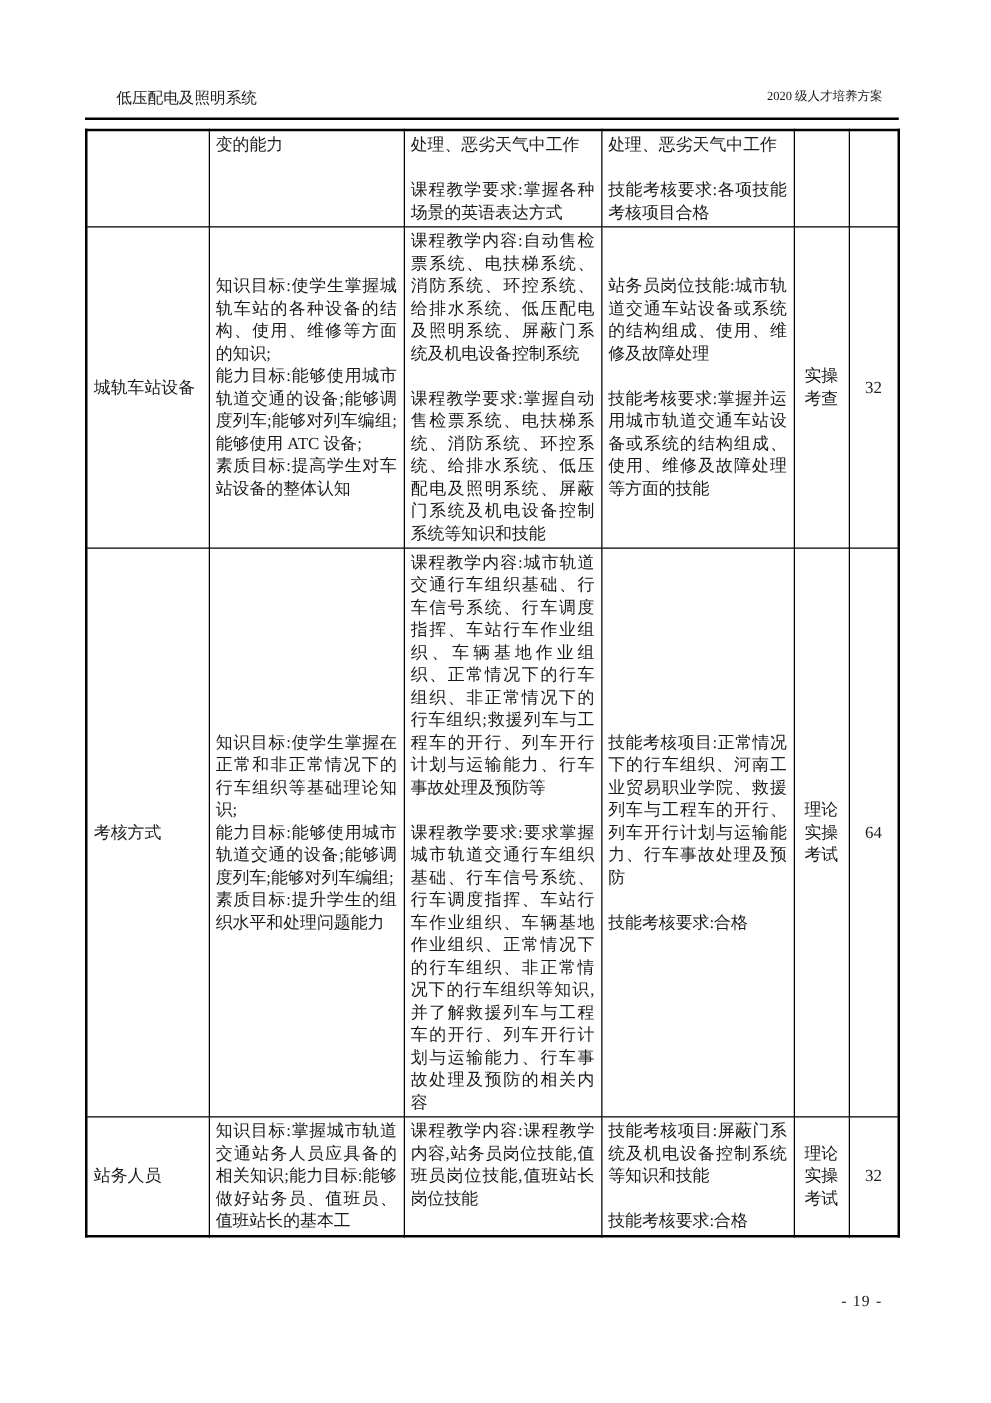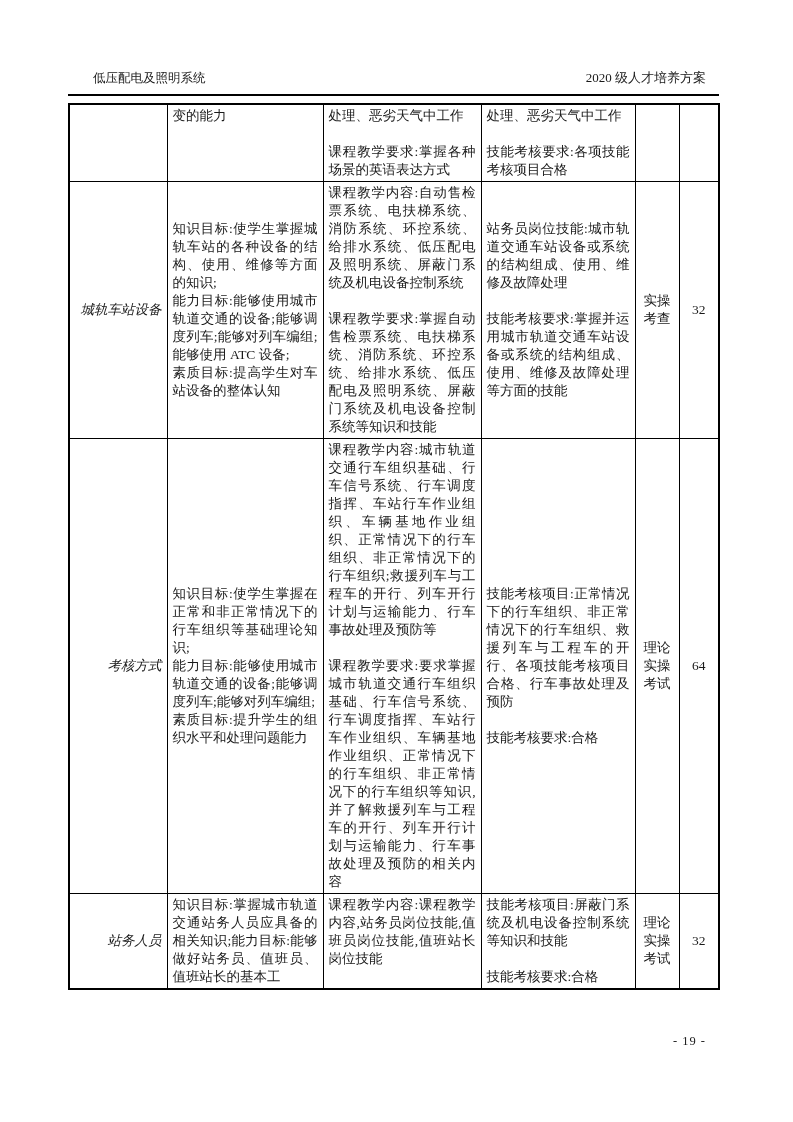--- a/index.html
+++ b/index.html
@@ -11,21 +11,21 @@
     color:#1a1a1a;
   }
   * { box-sizing:border-box; }
 
   .page-header-left {
     position:absolute; left:93px; top:70px;
     font-size:12.5px; line-height:16px;
   }
   .page-header-right {
     position:absolute; right:87px; top:70px;
-    font-size:13px; line-height:16px;
+    font-size:10px; line-height:16px;
   }
   .header-rule {
     position:absolute; left:68px; top:94px;
     width:651px; height:2px; background:#000;
   }
 
   table.curriculum {
     position:absolute; left:68px; top:103px;
     width:651px;
     border-collapse:collapse;
@@ -40,21 +40,21 @@
     overflow:hidden;
   }
   .curriculum th {
     font-weight:bold;
     font-size:14px;
     line-height:17px;
     text-align:center;
     vertical-align:middle;
     padding:2px 2px;
   }
-  td.c1 { text-align:right;font-style:italic; }
+  td.c1 { text-align:left; }
   td.c2, td.c3, td.c4 {
     text-align:justify;
     white-space:pre-line;
     margin-top:16px;
   }
   td.c5, td.c6 { text-align:center; padding:2px 3px; }
   .vt { vertical-align:top; }
   .vm { vertical-align:middle; }
 
   .page-footer {
@@ -112,21 +112,21 @@
   </tr>
 
   <tr style="height:455px">
     <td class="c1 vm">考核方式</td>
     <td class="c2 vm">知识目标:使学生掌握在正常和非正常情况下的行车组织等基础理论知识;
 能力目标:能够使用城市轨道交通的设备;能够调度列车;能够对列车编组;
 素质目标:提升学生的组织水平和处理问题能力</td>
     <td class="c3 vt">课程教学内容:城市轨道交通行车组织基础、行车信号系统、行车调度指挥、车站行车作业组织、车辆基地作业组织、正常情况下的行车组织、非正常情况下的行车组织;救援列车与工程车的开行、列车开行计划与运输能力、行车事故处理及预防等
 
 课程教学要求:要求掌握城市轨道交通行车组织基础、行车信号系统、行车调度指挥、车站行车作业组织、车辆基地作业组织、正常情况下的行车组织、非正常情况下的行车组织等知识,并了解救援列车与工程车的开行、列车开行计划与运输能力、行车事故处理及预防的相关内容</td>
-    <td class="c4 vm">技能考核项目:正常情况下的行车组织、非正常情况下的行车组织、救援列车与工程车的开行、各项技能考核项目合格、行车事故处理及预防
+    <td class="c4 vm">技能考核项目:正常情况下的行车组织、河南工业贸易职业学院、救援列车与工程车的开行、列车开行计划与运输能力、行车事故处理及预防
 
 技能考核要求:合格</td>
     <td class="c5 vm">理论实操考试</td>
     <td class="c6 vm">64</td>
   </tr>
 
   <tr style="height:83px">
     <td class="c1 vm">站务人员</td>
     <td class="c2 vt">知识目标:掌握城市轨道交通站务人员应具备的相关知识;能力目标:能够做好站务员、值班员、值班站长的基本工</td>
     <td class="c3 vt">课程教学内容:课程教学内容,站务员岗位技能,值班员岗位技能,值班站长岗位技能</td>

